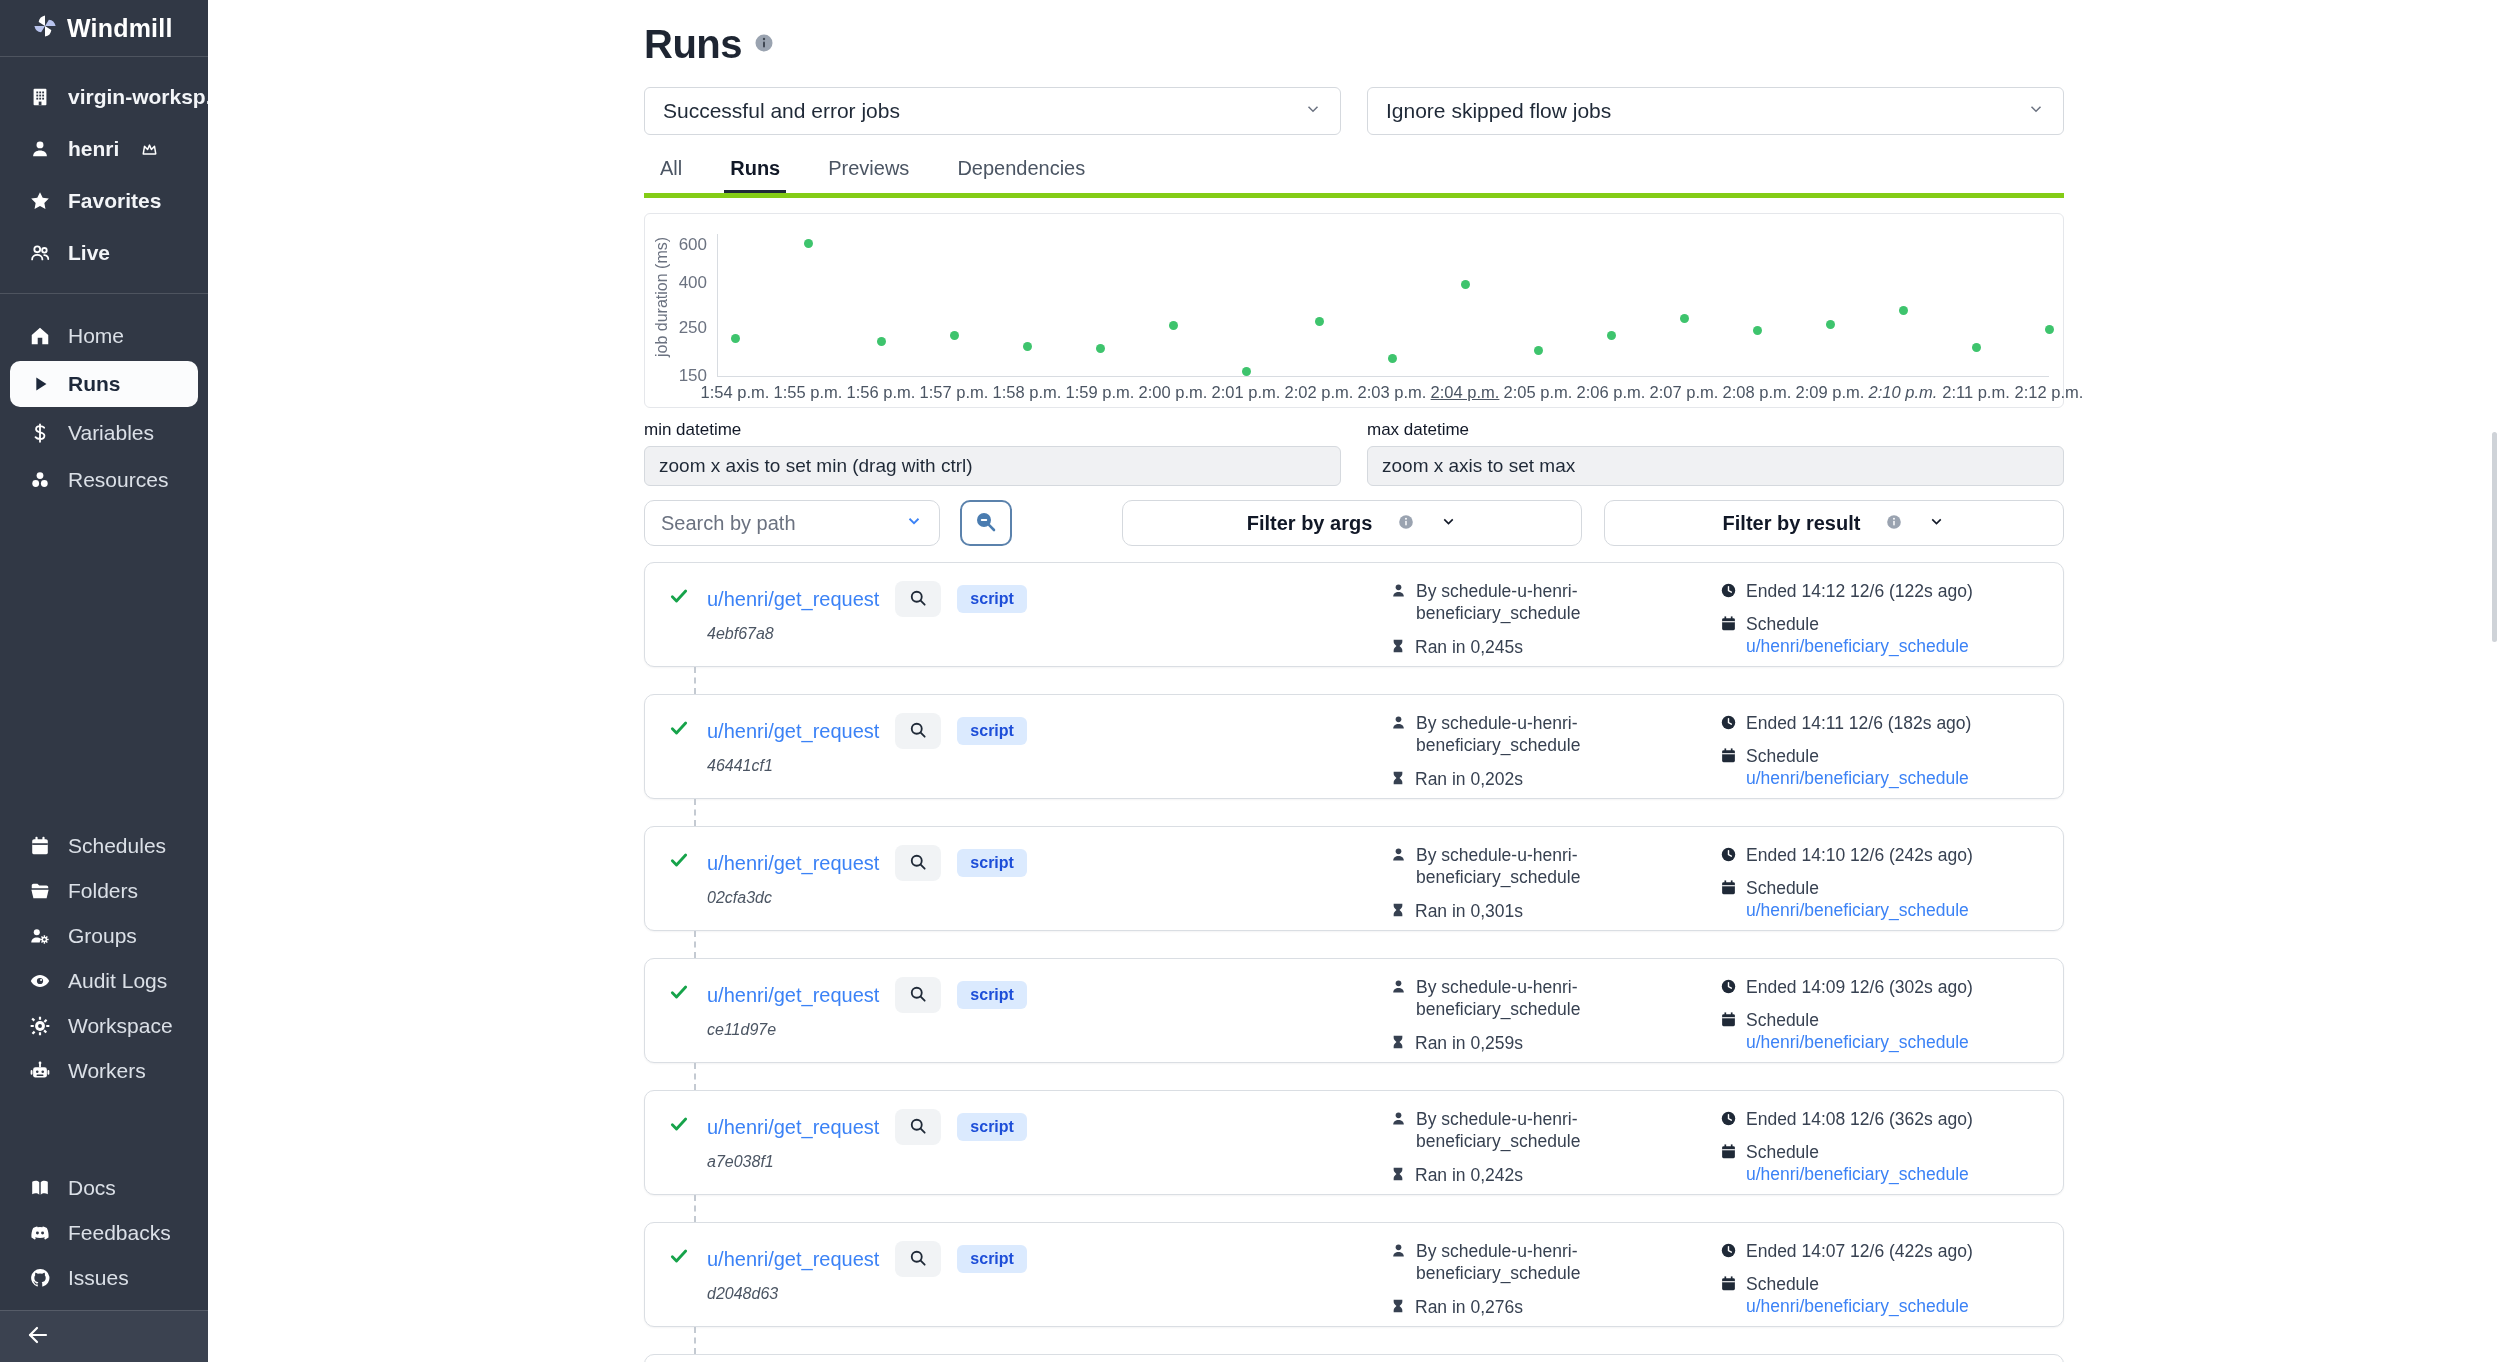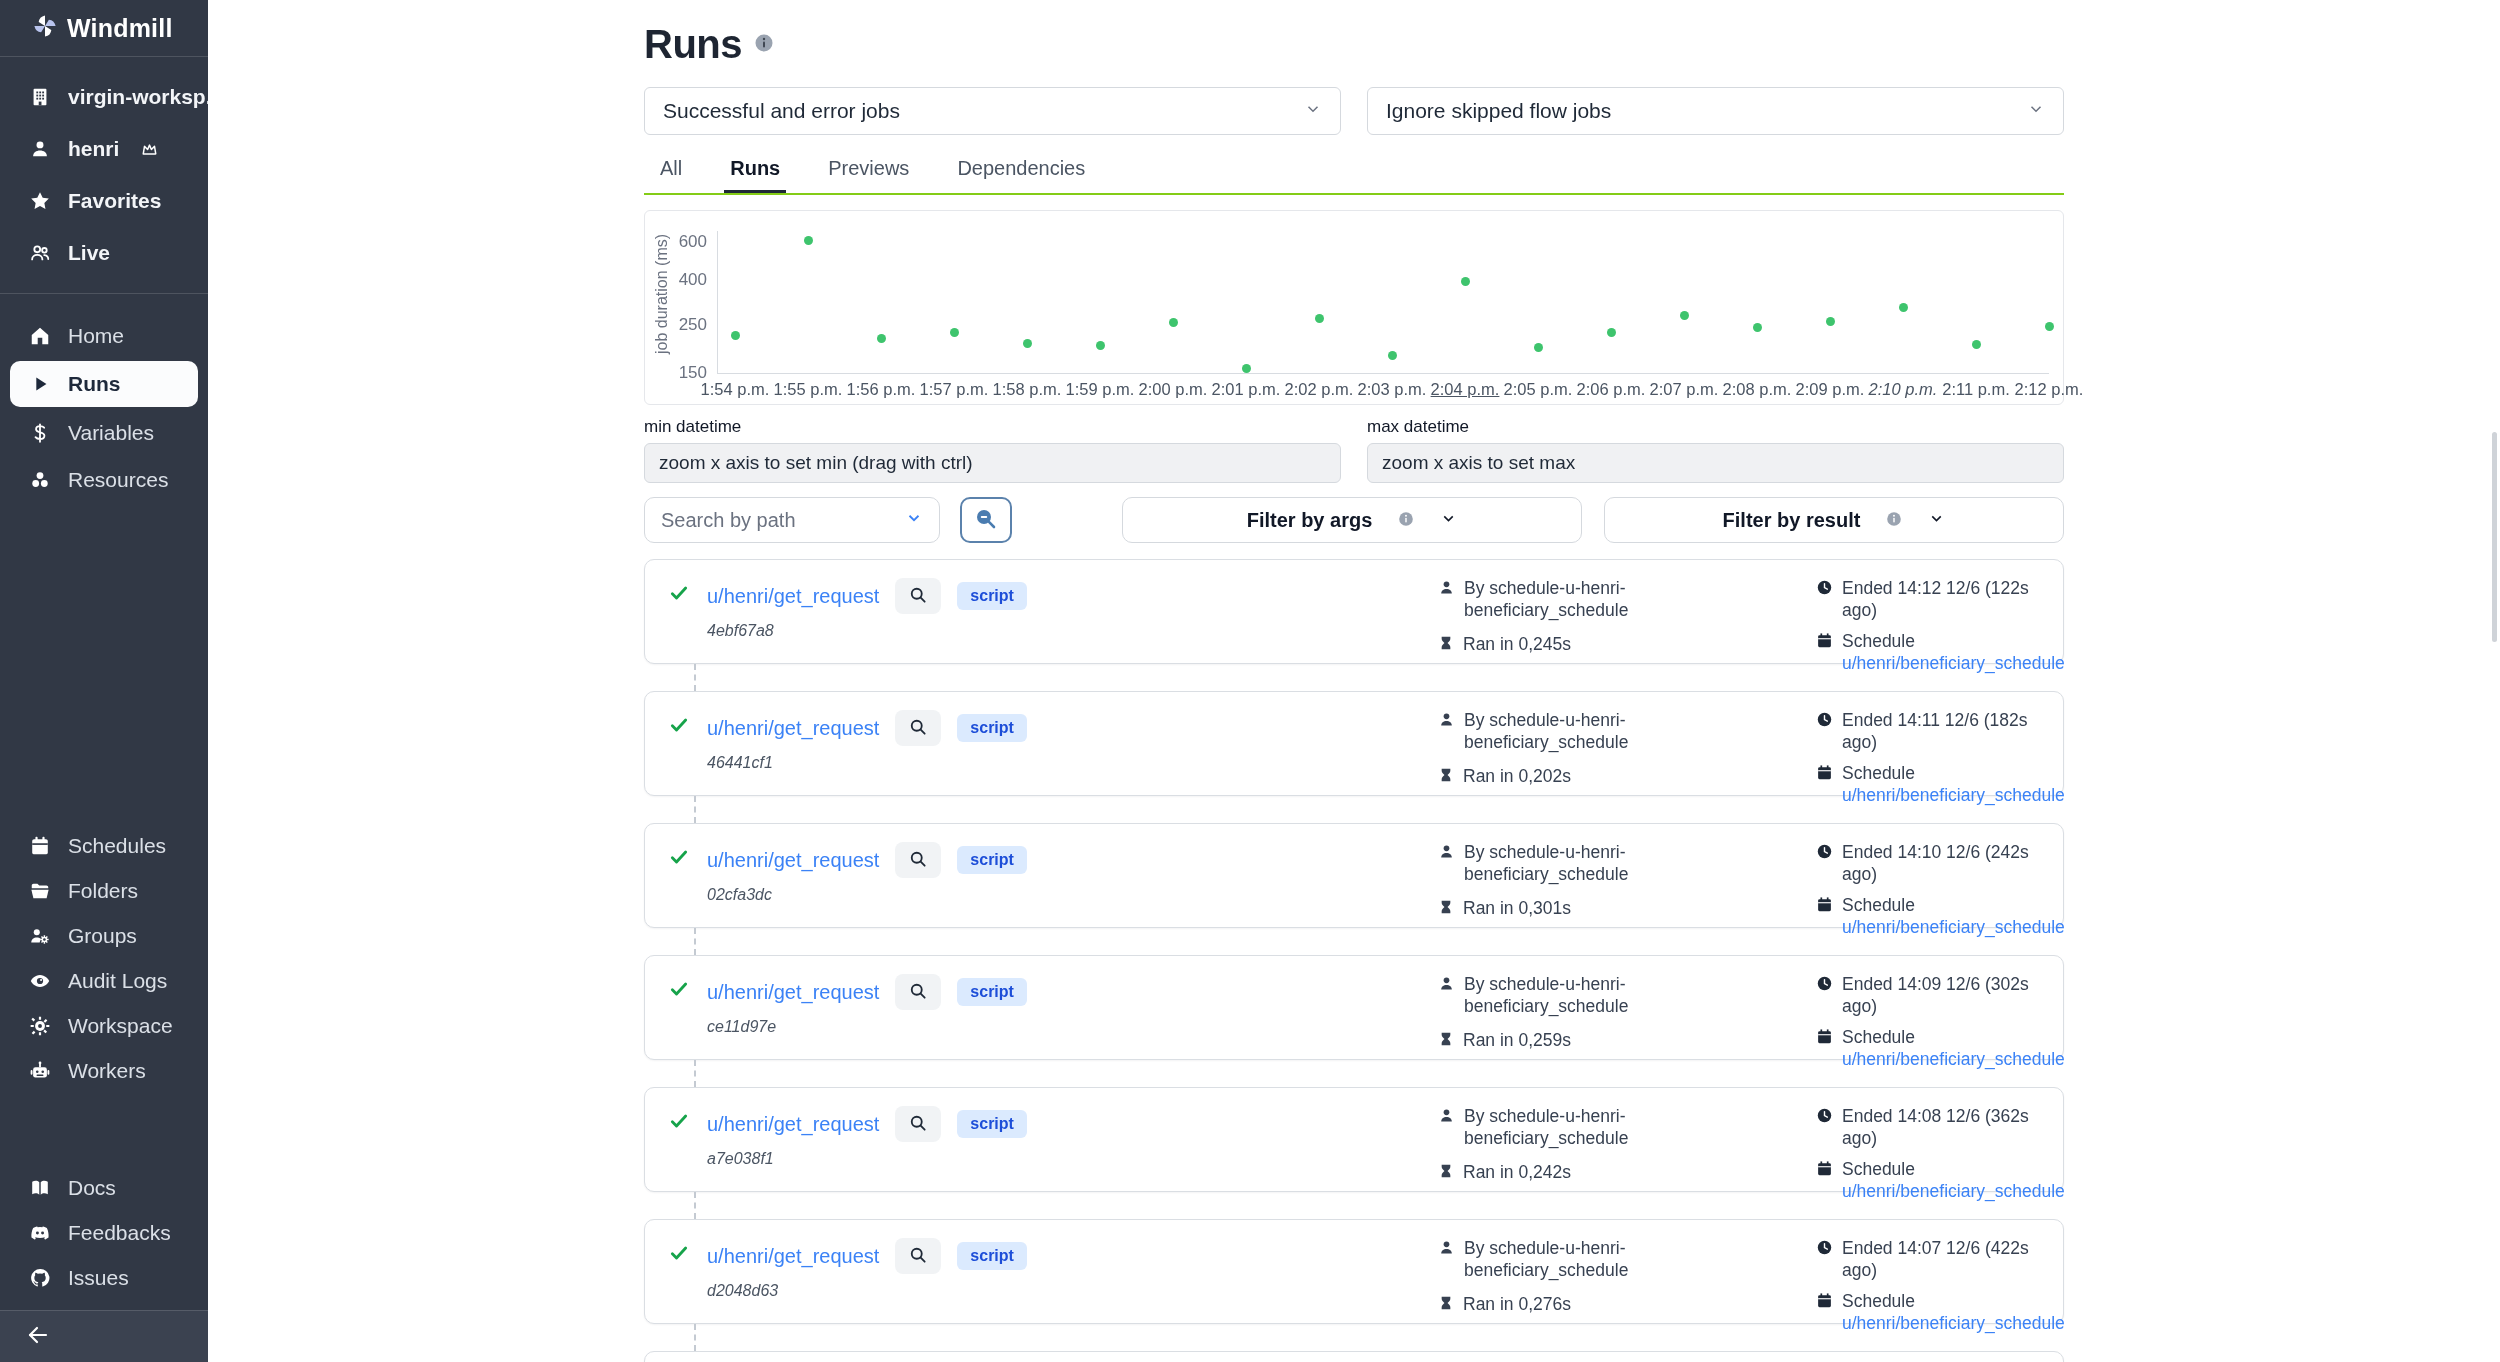--- a/index.html
+++ b/index.html
@@ -32,21 +32,21 @@
   
   .main { flex:1; position:relative; background:#fff; overflow:hidden; }
   .content { width:1420px; margin:0 auto; }
   .title-row { display:flex; align-items:center; gap:12px; margin-top:22px; }
   .page-title { font-size:40px; font-weight:800; color:#1e2532; letter-spacing:-.5px; }
 
   .selects-row { display:grid; grid-template-columns:1fr 1fr; gap:26px; margin-top:20px; }
   .select { display:flex; align-items:center; justify-content:space-between; border:1px solid #d5d9de;
     border-radius:6px; height:48px; padding:0 18px; font-size:21px; color:#1f2937; background:#fff; cursor:pointer; }
 
-  .tabs { display:flex; margin-top:14px; border-bottom:2px solid #84cc16; padding-left:10px; }
+  .tabs { display:flex; margin-top:14px; border-bottom:5px solid #84cc16; padding-left:10px; }
   .tab { font-size:20px; color:#4b5563; padding:8px 6px 10px 6px; margin-right:36px; cursor:pointer;
     border-bottom:3px solid transparent; }
   .tab.active { color:#111827; font-weight:700; border-bottom-color:#1f2937; }
 
   
   .chart-box { position:relative; margin-top:15px; height:195px; border:1px solid #e5e7eb; border-radius:6px; background:#fff; }
   .axis-y { position:absolute; left:72px; top:20px; height:142px; width:1px; background:#d8dce1; }
   .axis-x { position:absolute; left:72px; right:14px; top:162px; height:1px; background:#d8dce1; }
   .ytick { position:absolute; left:6px; width:56px; text-align:right; font-size:17px; color:#6b7280; }
   .xtick { position:absolute; top:169px; width:110px; text-align:center; font-size:16.5px; color:#4b5563; white-space:nowrap; }
@@ -69,21 +69,21 @@
   .zoom-btn { width:52px; height:46px; margin-left:20px; border:2px solid #5b82ac; border-radius:10px;
     background:#fff; display:flex; align-items:center; justify-content:center; cursor:pointer; }
   .filter-btn { display:flex; align-items:center; justify-content:center; gap:26px; border:1px solid #d5d9de;
     border-radius:10px; height:46px; font-size:20px; font-weight:600; color:#111827; background:#fff; width:460px; cursor:pointer; }
   .filter-btn.first { margin-left:auto; }
   .filter-btn + .filter-btn { margin-left:22px; }
 
   
   #runs-list { margin-top:16px; }
   .run-card { display:grid; grid-template-columns:721px 330px 1fr; padding:18px 24px 0 24px; height:105px;
-    border:1px solid #dadee3; border-radius:10px; background:#fff; box-shadow:0 1px 2px rgba(16,24,40,.05);gap:48px; }
+    border:1px solid #dadee3; border-radius:10px; background:#fff; box-shadow:0 1px 2px rgba(16,24,40,.05); }
   .connector { height:27px; margin-left:50px; width:0; border-left:2px dashed #c4cad2; }
   .rc-left { display:flex; align-items:flex-start; gap:18px; }
   .rc-check { margin-top:5px; flex:none; }
   .rc-path-row { display:flex; align-items:center; gap:16px; }
   .rc-path-link { font-size:20px; color:#3b82f6; text-decoration:none; cursor:pointer; }
   .rc-zoom { width:46px; height:36px; background:#f1f3f5; border:none; border-radius:8px;
     display:flex; align-items:center; justify-content:center; cursor:pointer; }
   .rc-badge { background:#dbeafe; color:#1d4ed8; font-size:16px; font-weight:700; padding:5px 13px; border-radius:6px; }
   .rc-id { font-size:16px; font-style:italic; color:#4b5563; margin-top:8px; }
   .rc-mid { width:280px; }

